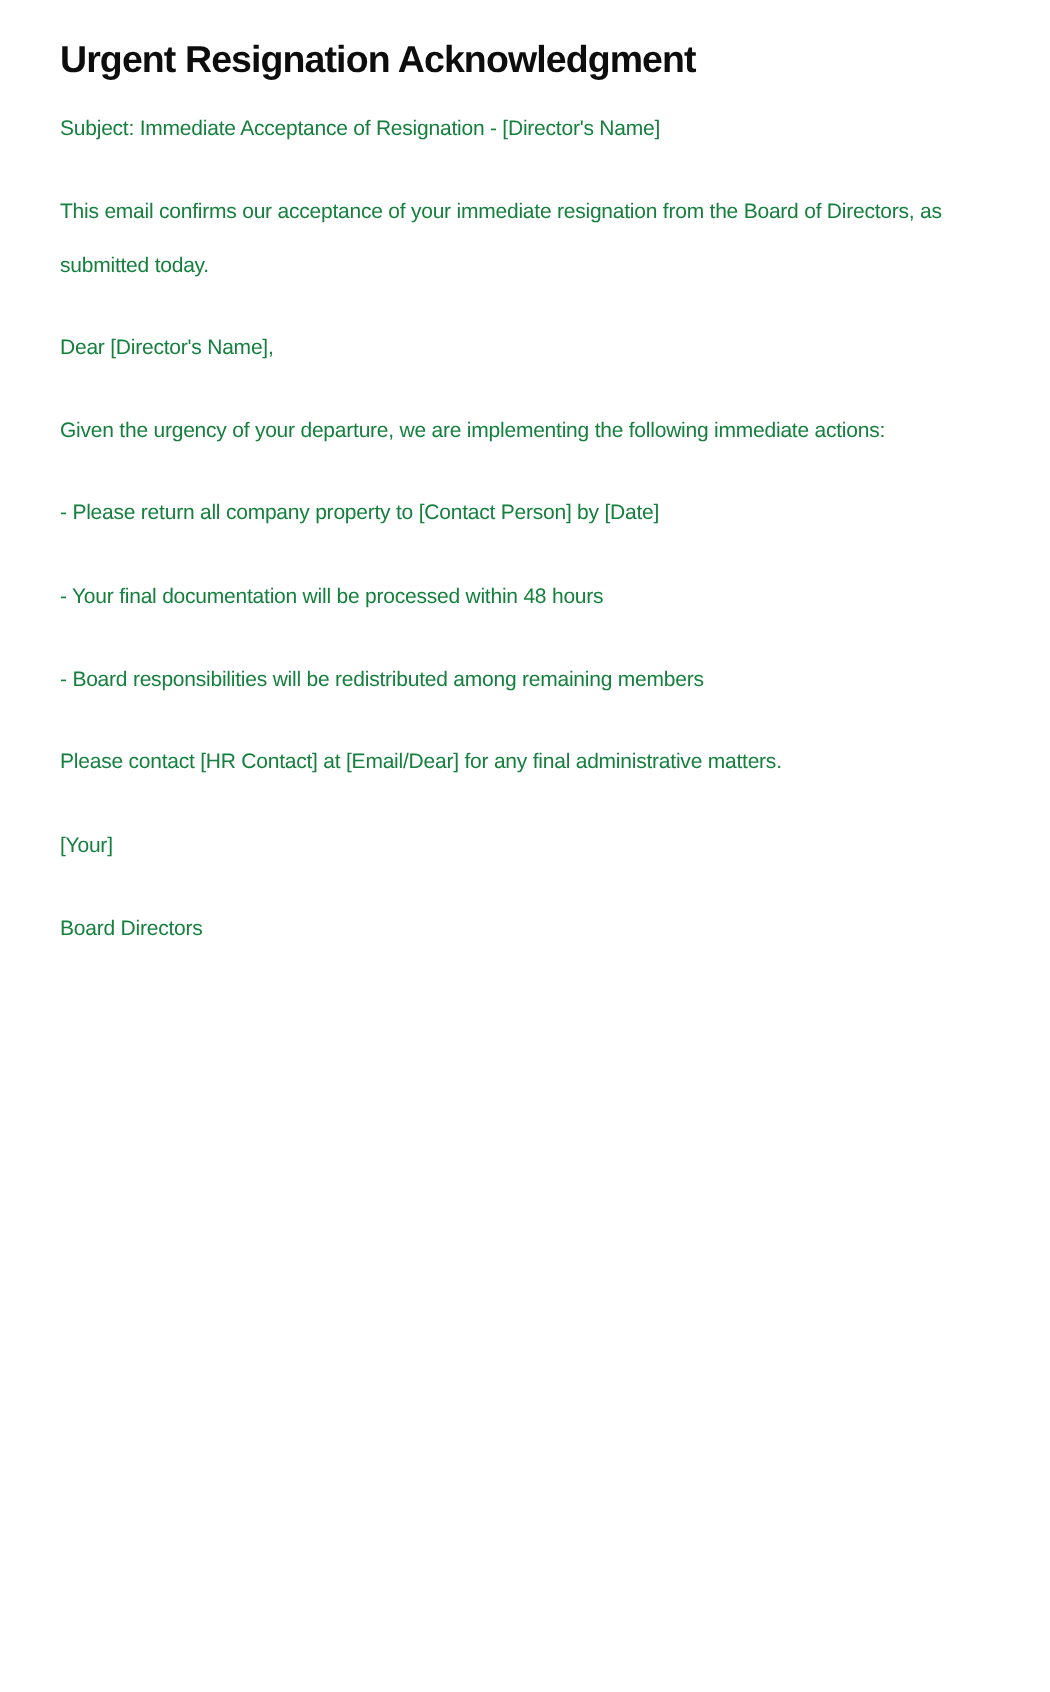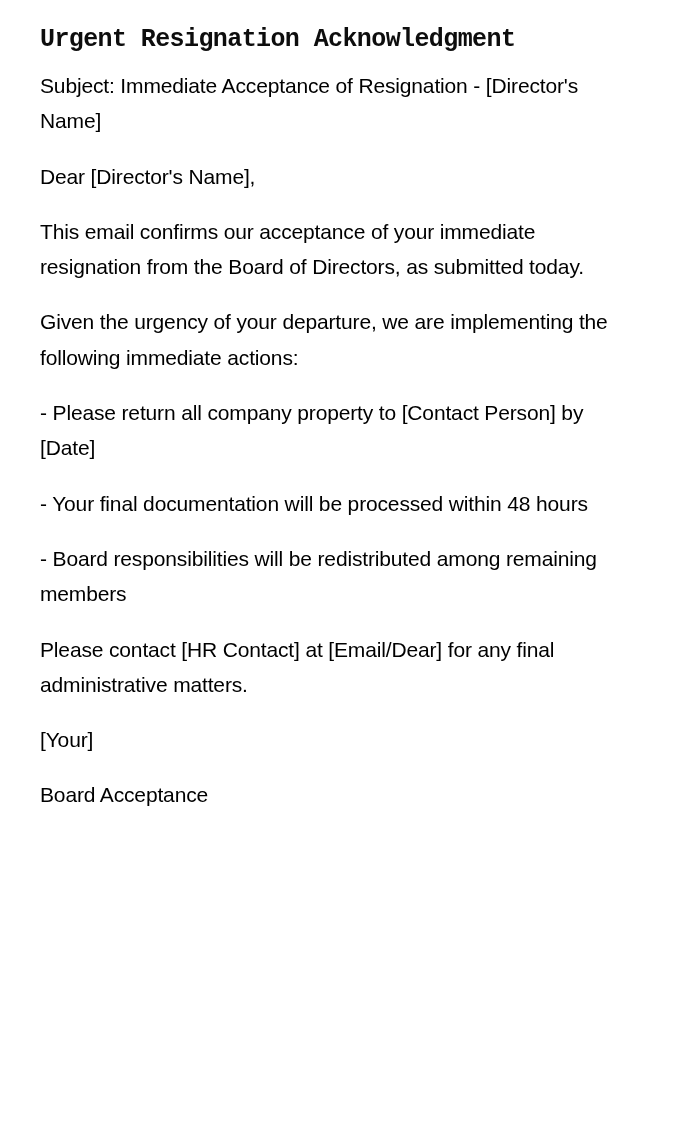--- a/index.html
+++ b/index.html
@@ -14,50 +14,50 @@
       font-family: "Liberation Sans", "DejaVu Sans", sans-serif;
       color: #111111;
     }
     .page {
       position: relative;
       padding: 22px 60px 0 40px;
       box-sizing: border-box;
       width: 700px;
     }
     .title {
-      font-family: Liberation Mono, monospace;
+      font-family: Liberation Sans, sans-serif;
       font-weight: bold;
       font-size: 25px;
       letter-spacing: -0.6px;
       line-height: 36px;
       margin: 0 0 10px 0;
       color: #0d0d0d;
     }
     .para {
-      font-size: 21px;
+      font-size: 14px;
       line-height: 35.3px;
       margin: 0 0 20px 0;
       letter-spacing: -0.15px;
-      color: #000000;
+      color: #15803d;
       white-space: normal;
     }
   </style>
 </head>
 <body>
 
 <div class="page">
   <h1 class="title">Urgent Resignation Acknowledgment</h1>
 
   <p class="para">Subject: Immediate Acceptance of Resignation - [Director's Name]</p>
+  <p class="para">This email confirms our acceptance of your immediate resignation from the Board of Directors, as submitted today.</p>
+
   <p class="para">Dear [Director's Name],</p>
-
-  <p class="para">This email confirms our acceptance of your immediate resignation from the Board of Directors, as submitted today.</p>
   <p class="para">Given the urgency of your departure, we are implementing the following immediate actions:</p>
 
   <p class="para">- Please return all company property to [Contact Person] by [Date]</p>
   <p class="para">- Your final documentation will be processed within 48 hours</p>
   <p class="para">- Board responsibilities will be redistributed among remaining members</p>
 
   <p class="para">Please contact [HR Contact] at [Email/Dear] for any final administrative matters.</p>
 
   <p class="para">[Your]</p>
-  <p class="para">Board Acceptance</p>
+  <p class="para">Board Directors</p>
 </div>
 
 </body></html>

